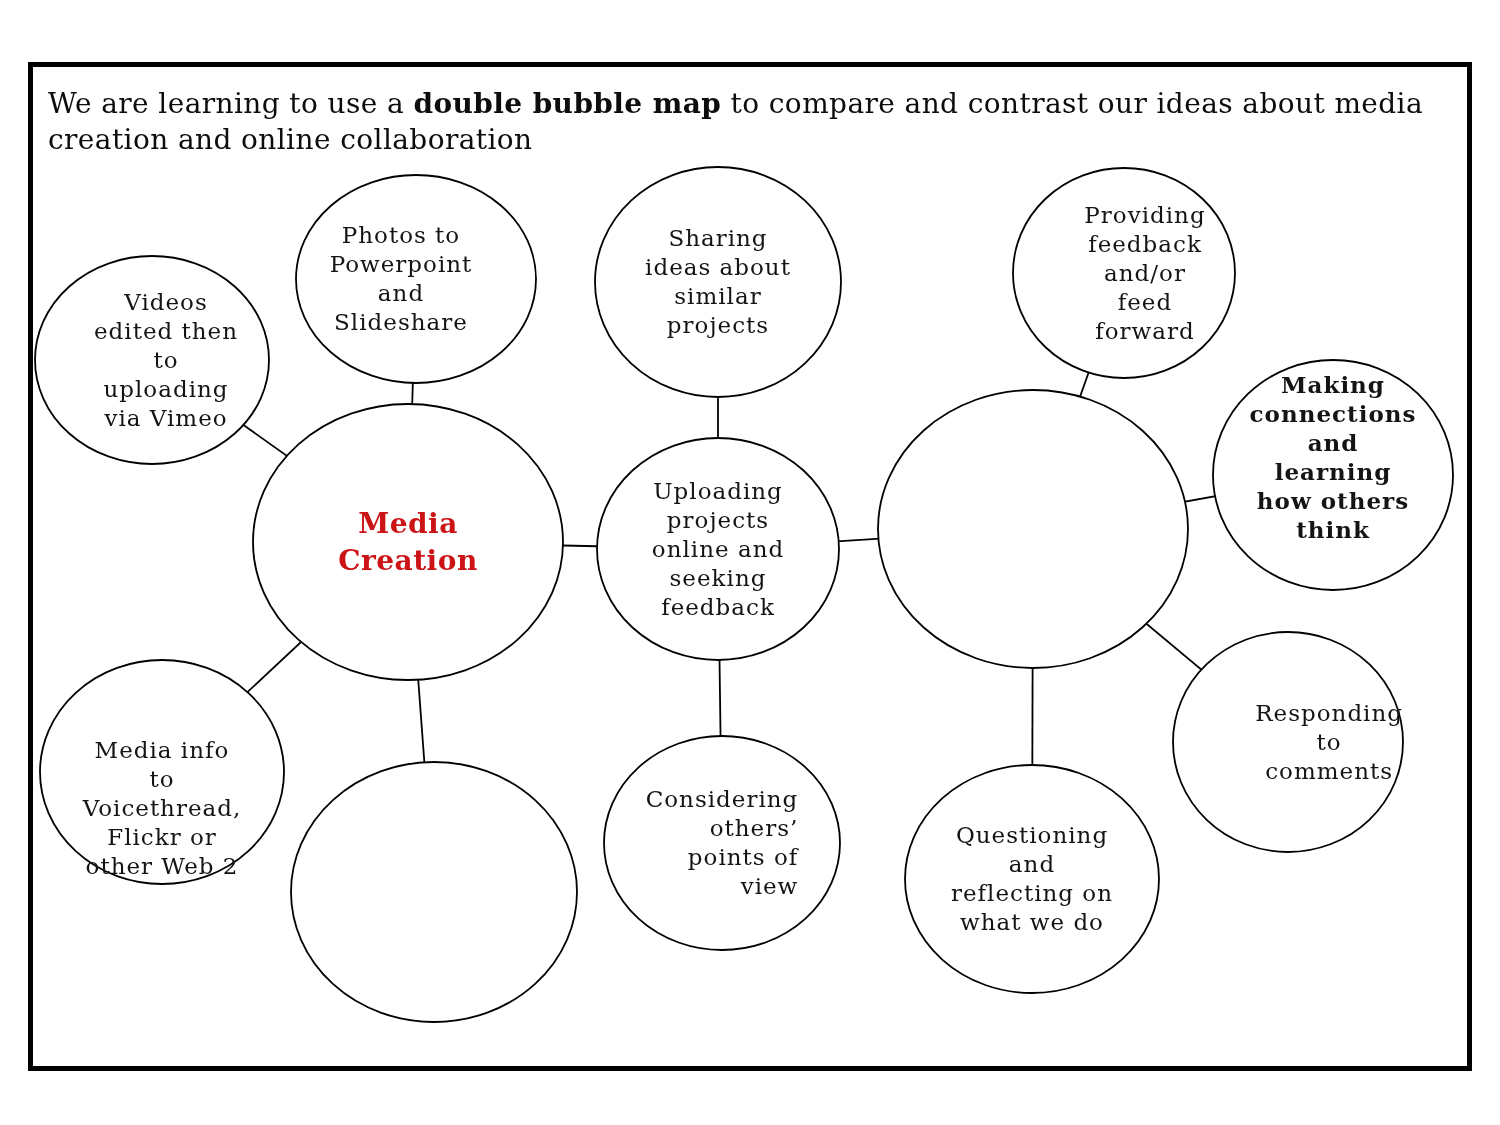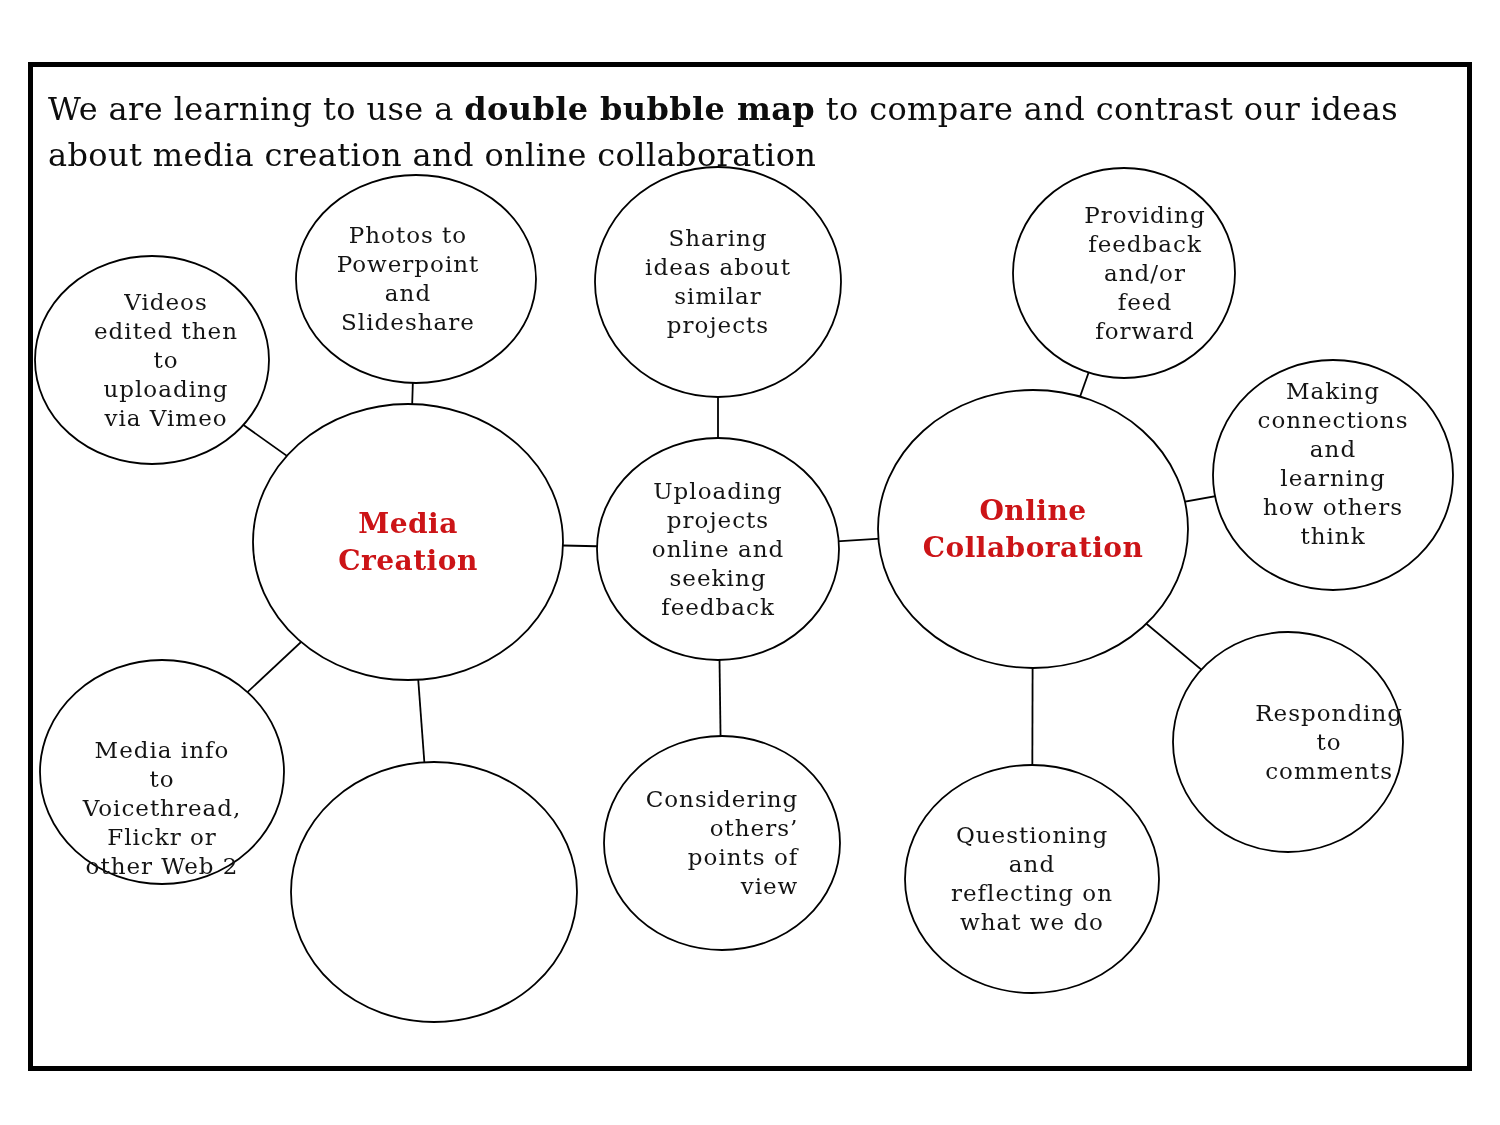--- a/index.html
+++ b/index.html
@@ -23,22 +23,22 @@
     height: 1009px;
     border: 5px solid #000000;
     box-sizing: border-box;
     background: #ffffff;
   }
   #header {
     position: absolute;
     left: 48px;
     top: 86px;
     width: 1400px;
-    font-size: 32px;
-    line-height: 46px;
+    font-size: 28px;
+    line-height: 36px;
     color: #0d0d0d;
     letter-spacing: 0.4px;
   }
   #header b { font-weight: bold; }
   #diagram-svg {
     position: absolute;
     left: 0;
     top: 0;
     width: 1500px;
     height: 1125px;
@@ -100,39 +100,36 @@
       <ellipse cx="434" cy="892" rx="143" ry="130" fill="#ffffff" stroke="#000000" stroke-width="1.8"></ellipse>
       <ellipse cx="722" cy="843" rx="118" ry="107" fill="#ffffff" stroke="#000000" stroke-width="1.8"></ellipse>
       <ellipse cx="1032" cy="879" rx="127" ry="114" fill="#ffffff" stroke="#000000" stroke-width="1.8"></ellipse>
       <ellipse cx="1288" cy="742" rx="115" ry="110" fill="#ffffff" stroke="#000000" stroke-width="1.8"></ellipse>
     </svg>
 
   <div id="labels-layer">
       <div class="bubble-label emphasis" style="left: 253px; top: 404px; width: 310px; height: 276px; color: rgb(204, 20, 23);">
         <div>Media<br>Creation</div>
       </div>
-      <div class="bubble-label emphasis" style="left: 878px; top: 390px; width: 310px; height: 278px; color: rgb(204, 20, 23);">
-        <div>Online<br>Collaboration</div>
-      </div>
       <div class="bubble-label" style="left: 49px; top: 256px; width: 234px; height: 208px;">
         <div>Videos<br>edited then<br>to<br>uploading<br>via Vimeo</div>
       </div>
-      <div class="bubble-label" style="left: 288px; top: 175px; width: 240px; height: 208px;">
+      <div class="bubble-label" style="left: 281px; top: 175px; width: 240px; height: 208px;">
         <div>Photos to<br>Powerpoint<br>and<br>Slideshare</div>
       </div>
       <div class="bubble-label" style="left: 595px; top: 167px; width: 246px; height: 230px;">
         <div>Sharing<br>ideas about<br>similar<br>projects</div>
       </div>
       <div class="bubble-label" style="left: 597px; top: 438px; width: 242px; height: 222px;">
         <div>Uploading<br>projects<br>online and<br>seeking<br>feedback</div>
       </div>
       <div class="bubble-label" style="left: 1034px; top: 168px; width: 222px; height: 210px;">
         <div>Providing<br>feedback<br>and/or<br>feed<br>forward</div>
       </div>
-      <div class="bubble-label" style="left: 1213px; top: 349px; width: 240px; height: 230px;">
+      <div class="bubble-label" style="left: 1213px; top: 342px; width: 240px; height: 230px; font-weight: bold;">
         <div>Making<br>connections<br>and<br>learning<br>how others<br>think</div>
       </div>
       <div class="bubble-label" style="left: 40px; top: 696px; width: 244px; height: 224px;">
         <div>Media info<br>to<br>Voicethread,<br>Flickr or<br>other Web 2</div>
       </div>
       <div class="bubble-label" style="left: 604px; top: 736px; width: 236px; height: 214px; text-align: right;">
         <div>Considering<br>others’<br>points of<br>view</div>
       </div>
       <div class="bubble-label" style="left: 905px; top: 765px; width: 254px; height: 228px;">
         <div>Questioning<br>and<br>reflecting on<br>what we do</div>

